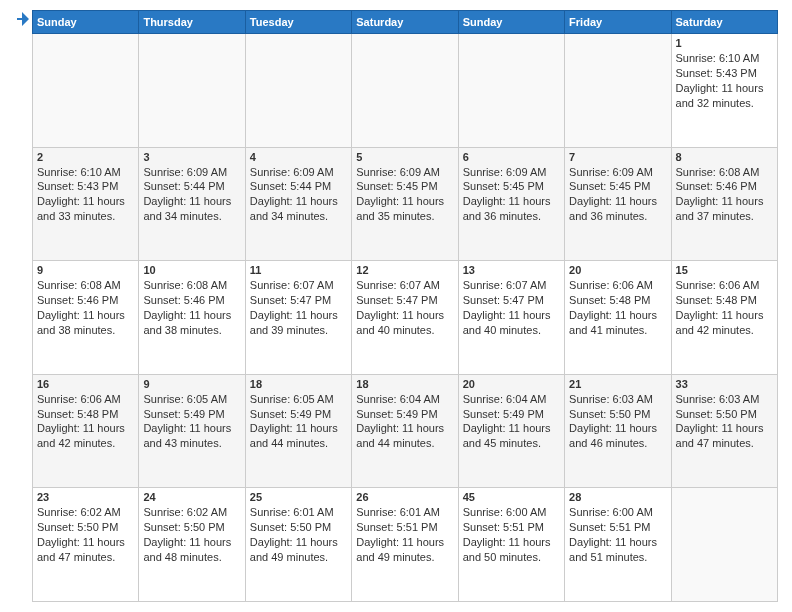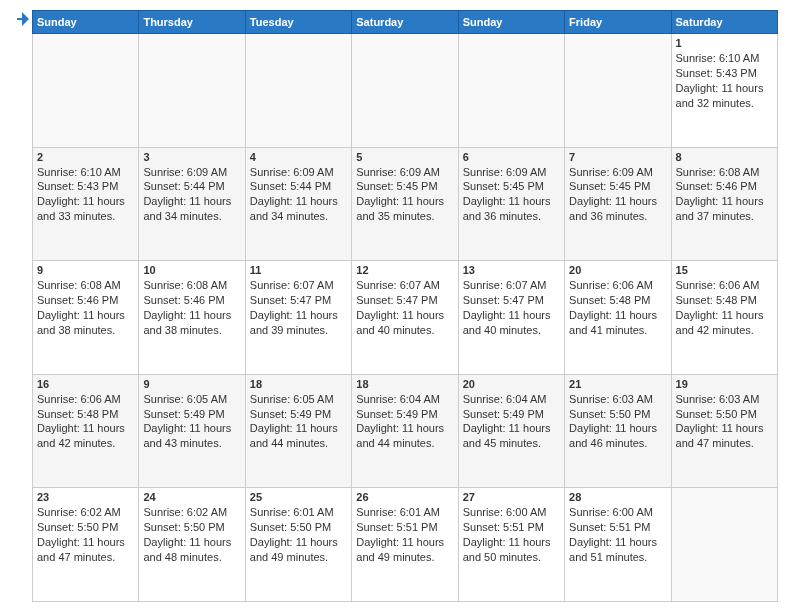--- a/index.html
+++ b/index.html
@@ -275,21 +275,21 @@
 and 45 minutes.</div>
           </td>
           <td>
             <span class="day-num">21</span>
             <div class="day-info" style="white-space: pre-line;">Sunrise: 6:03 AM
 Sunset: 5:50 PM
 Daylight: 11 hours
 and 46 minutes.</div>
           </td>
           <td>
-            <span class="day-num">19</span>
+            <span class="day-num">33</span>
             <div class="day-info" style="white-space: pre-line;">Sunrise: 6:03 AM
 Sunset: 5:50 PM
 Daylight: 11 hours
 and 47 minutes.</div>
           </td>
         </tr>
         <tr>
           <td>
             <span class="day-num">23</span>
             <div class="day-info" style="white-space: pre-line;">Sunrise: 6:02 AM
@@ -312,21 +312,21 @@
 and 49 minutes.</div>
           </td>
           <td>
             <span class="day-num">26</span>
             <div class="day-info" style="white-space: pre-line;">Sunrise: 6:01 AM
 Sunset: 5:51 PM
 Daylight: 11 hours
 and 49 minutes.</div>
           </td>
           <td>
-            <span class="day-num">27</span>
+            <span class="day-num">45</span>
             <div class="day-info" style="white-space: pre-line;">Sunrise: 6:00 AM
 Sunset: 5:51 PM
 Daylight: 11 hours
 and 50 minutes.</div>
           </td>
           <td>
             <span class="day-num">28</span>
             <div class="day-info" style="white-space: pre-line;">Sunrise: 6:00 AM
 Sunset: 5:51 PM
 Daylight: 11 hours

